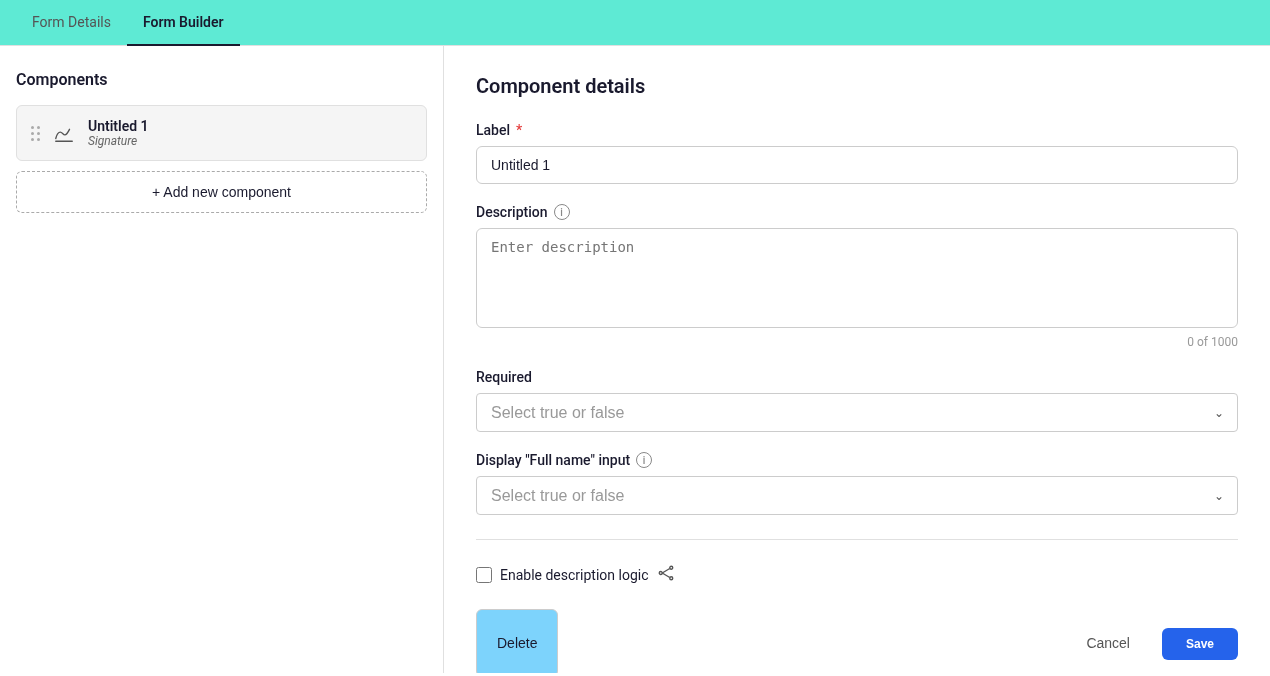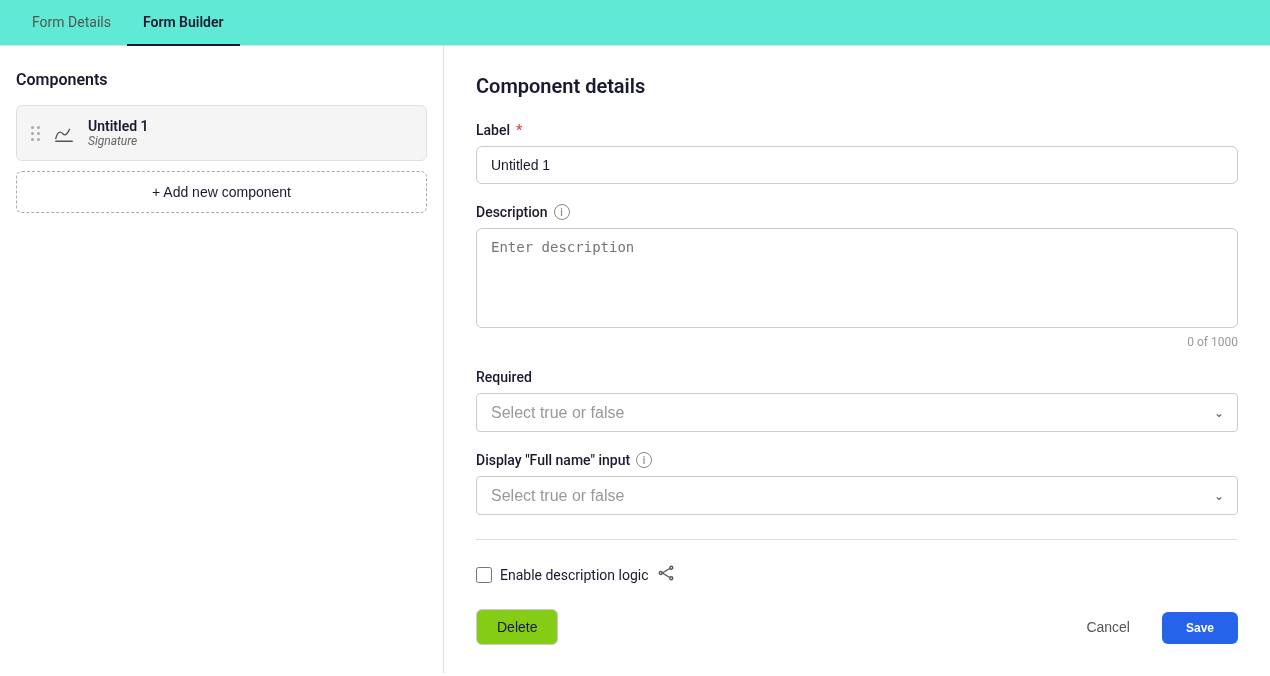--- a/index.html
+++ b/index.html
@@ -214,24 +214,24 @@
       font-size: 14px;
       color: #555;
     }
 
     .footer-actions {
       display: flex;
       justify-content: space-between;
       align-items: center;
     }
     .delete-btn {
-      padding: 9px 20px;
+      padding: 25px 20px;
       border: 1px solid #ccc;
       border-radius: 6px;
-      background: #84cc16;
+      background: #7dd3fc;
       cursor: pointer;
       font-size: 14px;
       color: #1a1a2e;
     }
     .right-actions { display: flex; gap: 12px; align-items: flex-end; }
     .cancel-btn {
       padding: 9px 20px;
       background: none;
       border: none;
       cursor: pointer;

